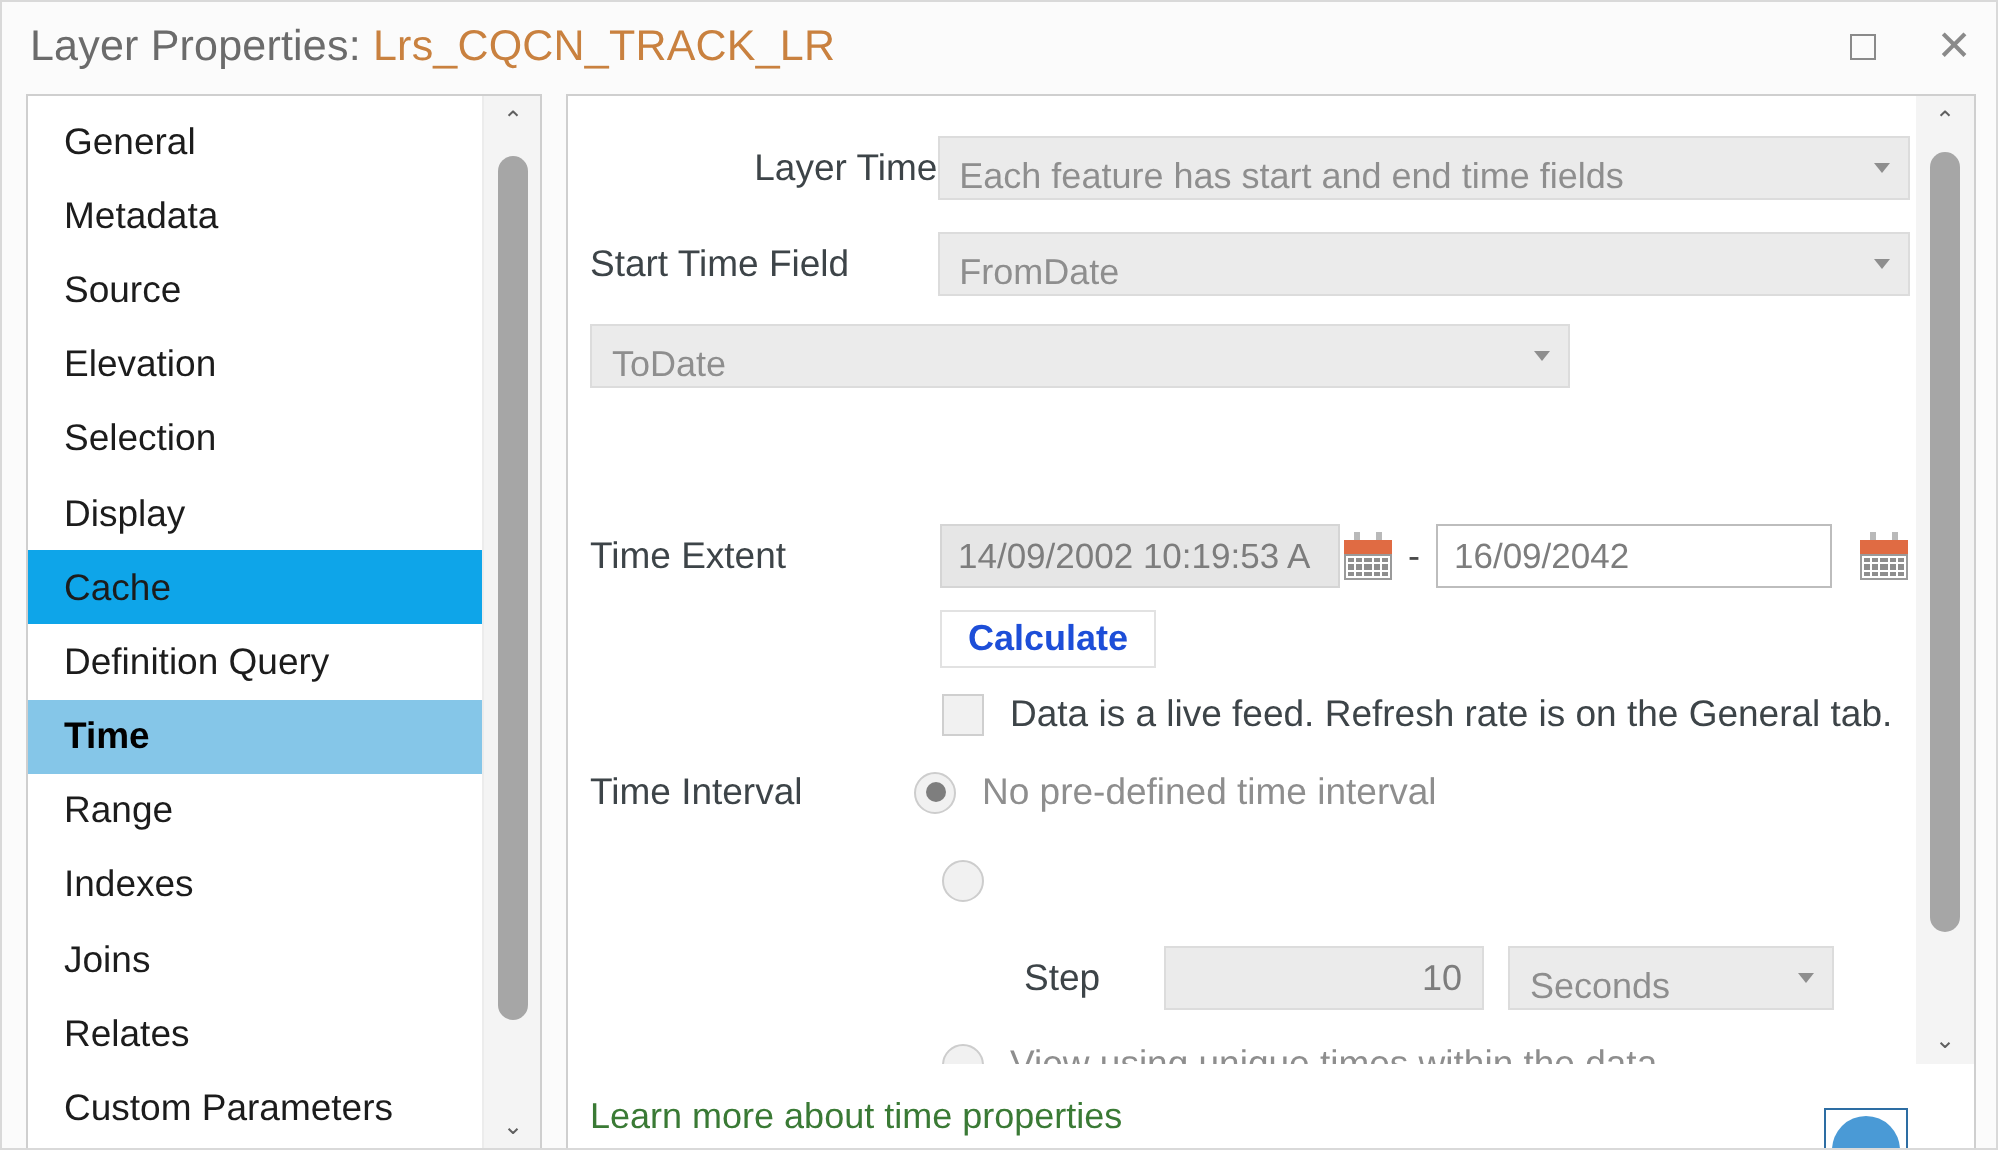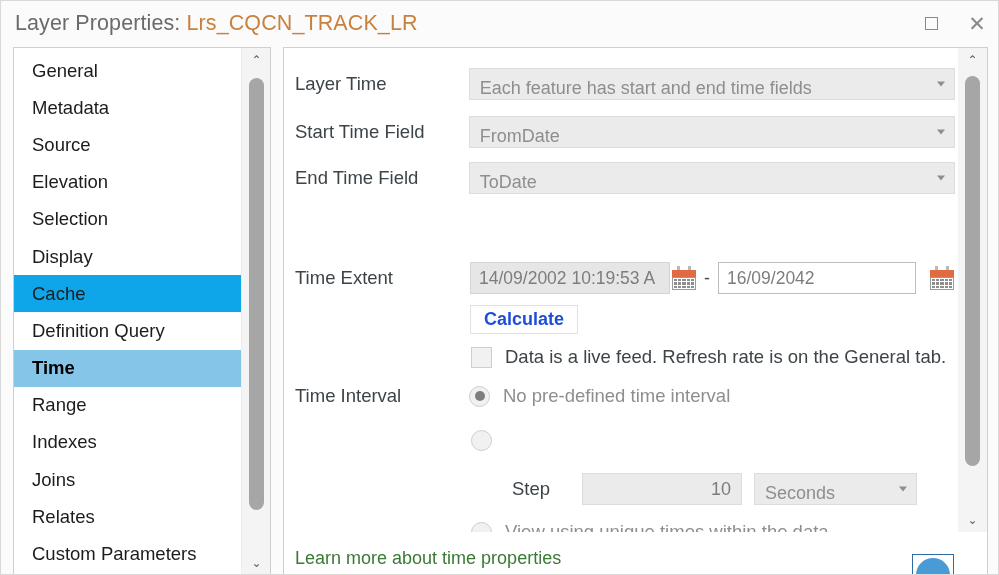--- a/index.html
+++ b/index.html
@@ -356,37 +356,36 @@
         <div class="arrow up">⌃</div>
         <div class="thumb" style="top:30px;height:432px;"></div>
         <div class="arrow down">⌄</div>
       </div>
     </div>
 
     <div class="panel">
       <div class="panel-inner">
 
         <div class="row" style="left:11px; top:20px; width:660px;">
-          <div class="lbl" style="width:175px;">Layer Time</div>
+          <div class="lbl" style="width:175px;text-align:right;">Layer Time</div>
           <div class="combo" style="width:490px;">
             <span>Each feature has start and end time fields</span>
             <span class="caret"></span>
           </div>
         </div>
 
         <div class="row" style="left:11px; top:68px; width:660px;">
           <div class="lbl" style="width:175px;">Start Time Field</div>
           <div class="combo" style="width:490px;">
             <span>FromDate</span>
             <span class="caret"></span>
           </div>
         </div>
 
         <div class="row" style="left:11px; top:114px; width:660px;">
-          <div class="lbl" style="width:175px;">End Time Field</div>
           <div class="combo" style="width:490px;">
             <span>ToDate</span>
             <span class="caret"></span>
           </div>
         </div>
 
         <div class="row" style="left:11px; top:214px; width:660px;">
           <div class="lbl" style="width:175px;">Time Extent</div>
 
           <div class="datefield gray" style="width:200px;">
@@ -450,21 +449,21 @@
 
         <div class="row checkrow" style="left:187px; top:298px;">
           <span class="cbox"></span>
           <span class="chk-label">Data is a live feed. Refresh rate is on the General tab.</span>
         </div>
 
         <div class="row" style="left:11px; top:337px;">
           <div class="lbl">Time Interval</div>
         </div>
 
-        <div class="row radiorow" style="left:185px; top:337px;">
+        <div class="row radiorow" style="left:173px; top:337px;">
           <span class="radio on"></span>
           <span class="radio-label">No pre-defined time interval</span>
         </div>
 
         <div class="row radiorow" style="left:187px; top:382px;">
           <span class="radio"></span>
         </div>
 
         <div class="row" style="left:228px; top:425px;">
           <span class="step-label" style="width:70px;">Step</span>

